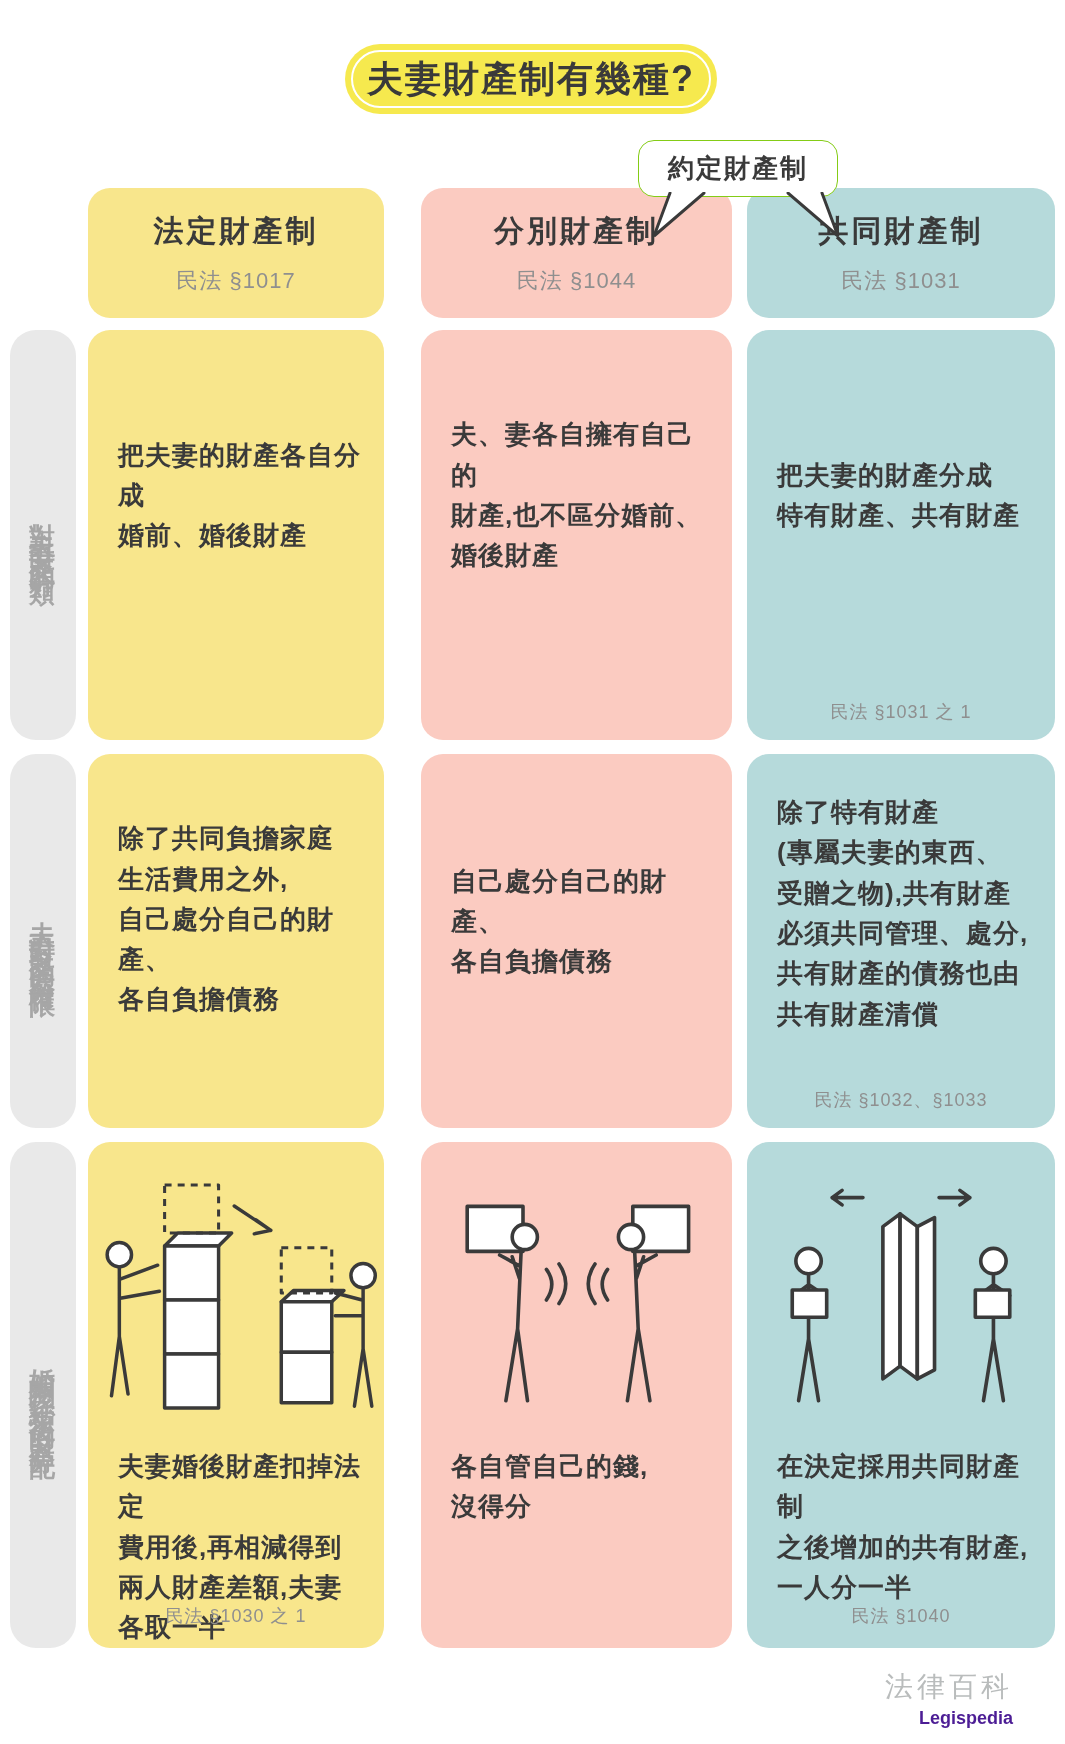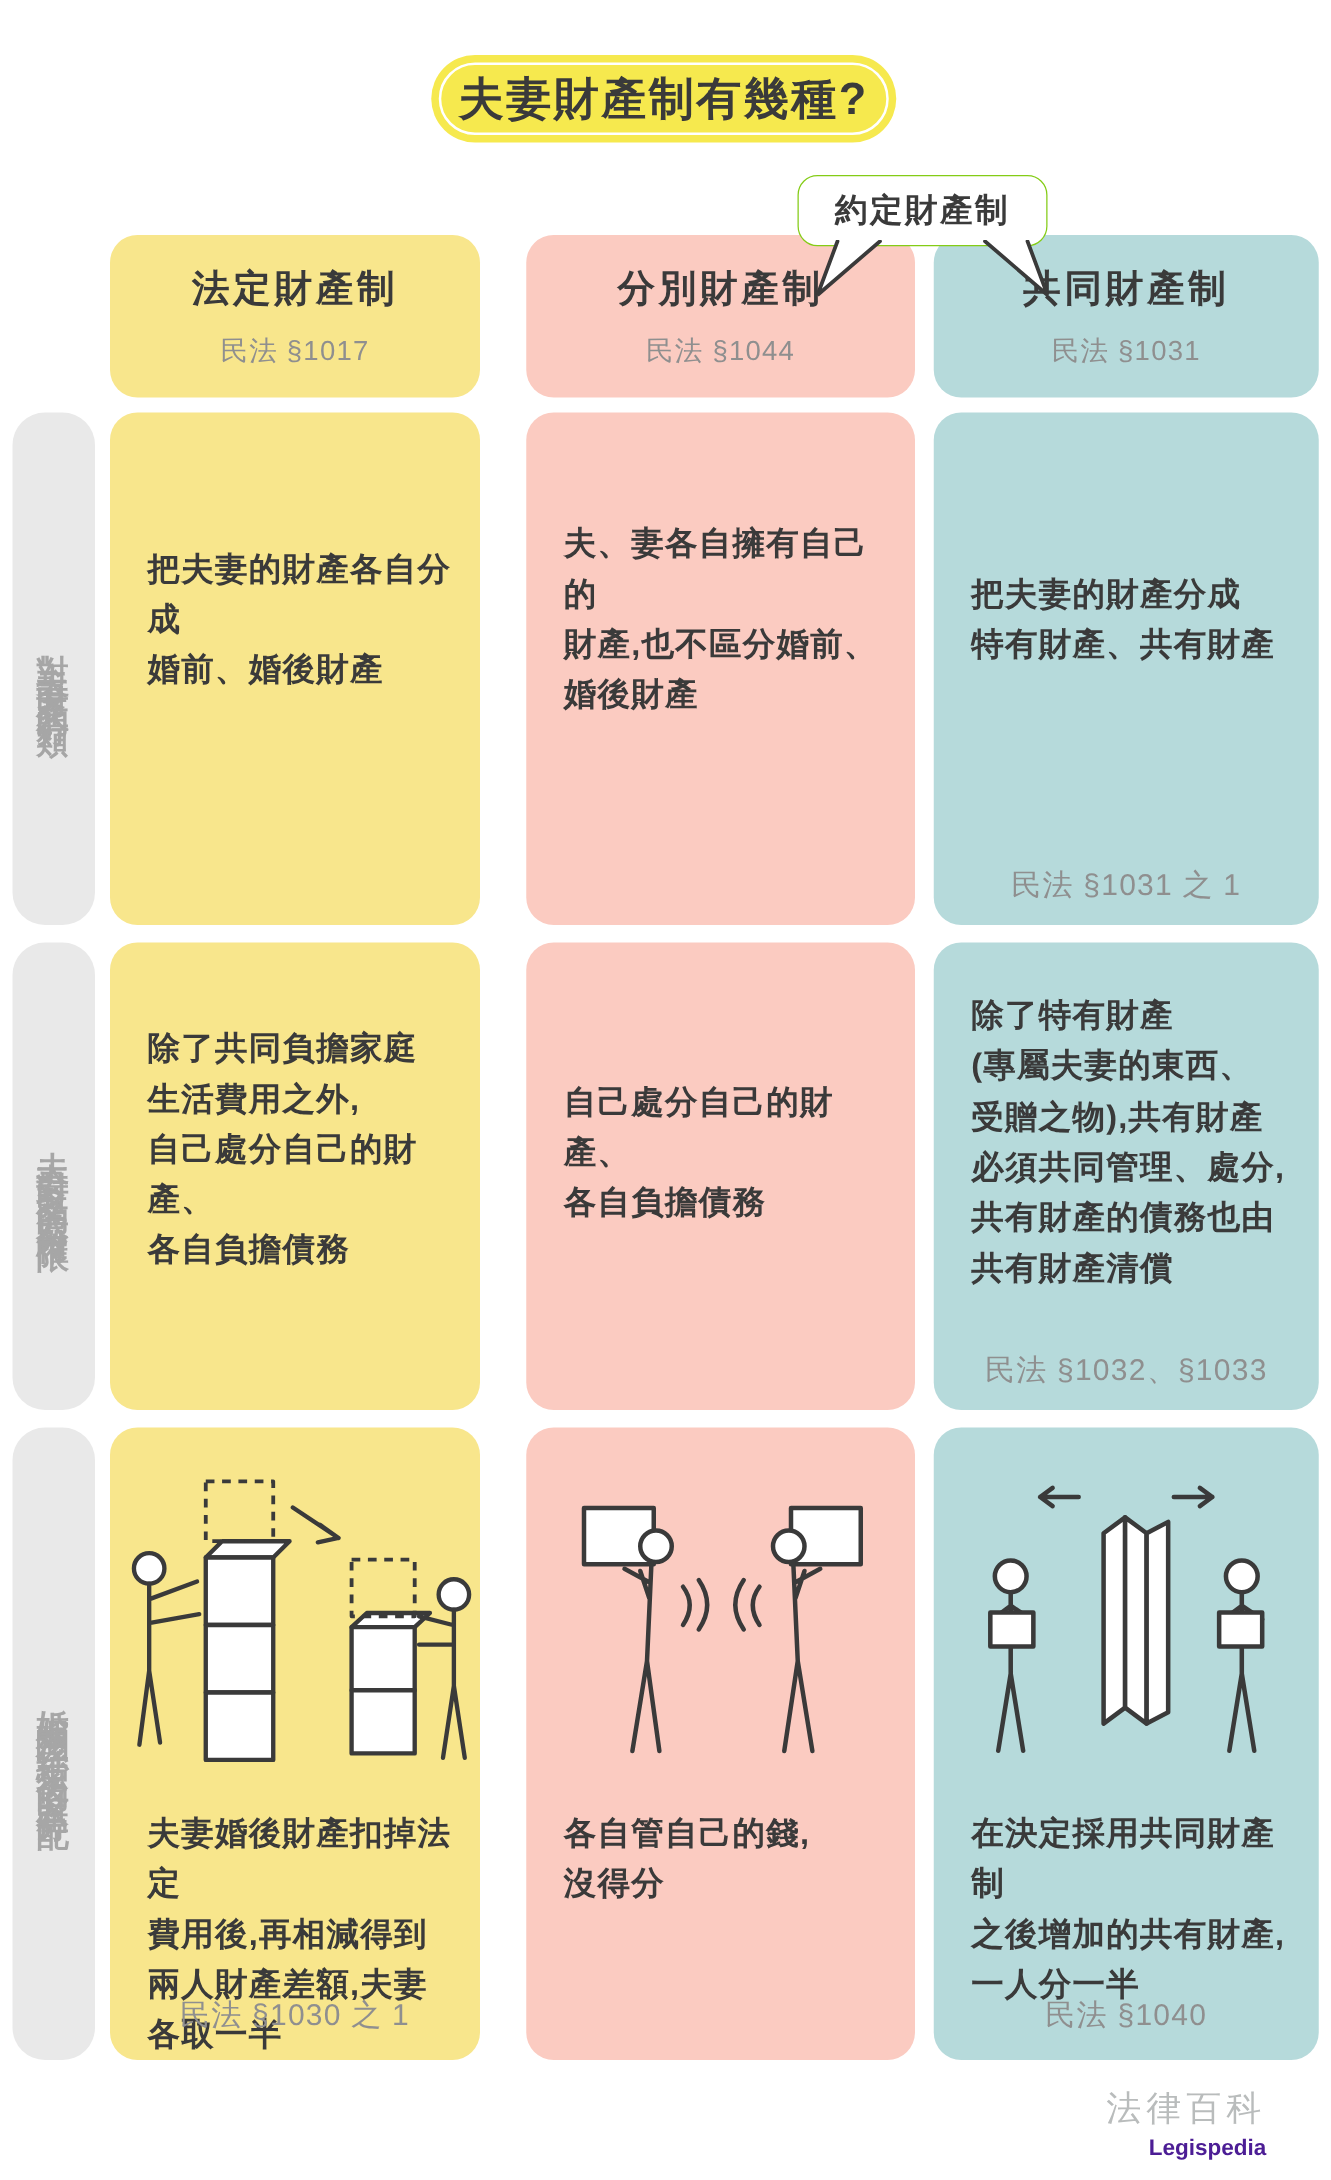--- a/index.html
+++ b/index.html
@@ -54,21 +54,21 @@
   .row1{top:330px;height:410px;}
   .row2{top:754px;height:374px;}
   .row3{top:1142px;height:506px;justify-content:flex-start;}
 
   .cell .body{
     font-size:26px;font-weight:700;line-height:1.55;white-space:pre-line;
     padding-left:30px;padding-right:12px;letter-spacing:1px;
   }
   .cell .law{
     position:absolute;bottom:16px;left:0;width:100%;text-align:center;
-    font-size:24px;color:#8F8F8F;letter-spacing:1px;
+    font-size:18px;color:#8F8F8F;letter-spacing:1px;
   }
   .pb80{padding-bottom:80px;}
   .pb56{padding-bottom:56px;}
   .pb40{padding-bottom:40px;}
   .pb30{padding-bottom:44px;}
 
   .row3 .illus{
     height:292px;margin-top:12px;
     display:flex;align-items:center;justify-content:center;flex:none;
   }

